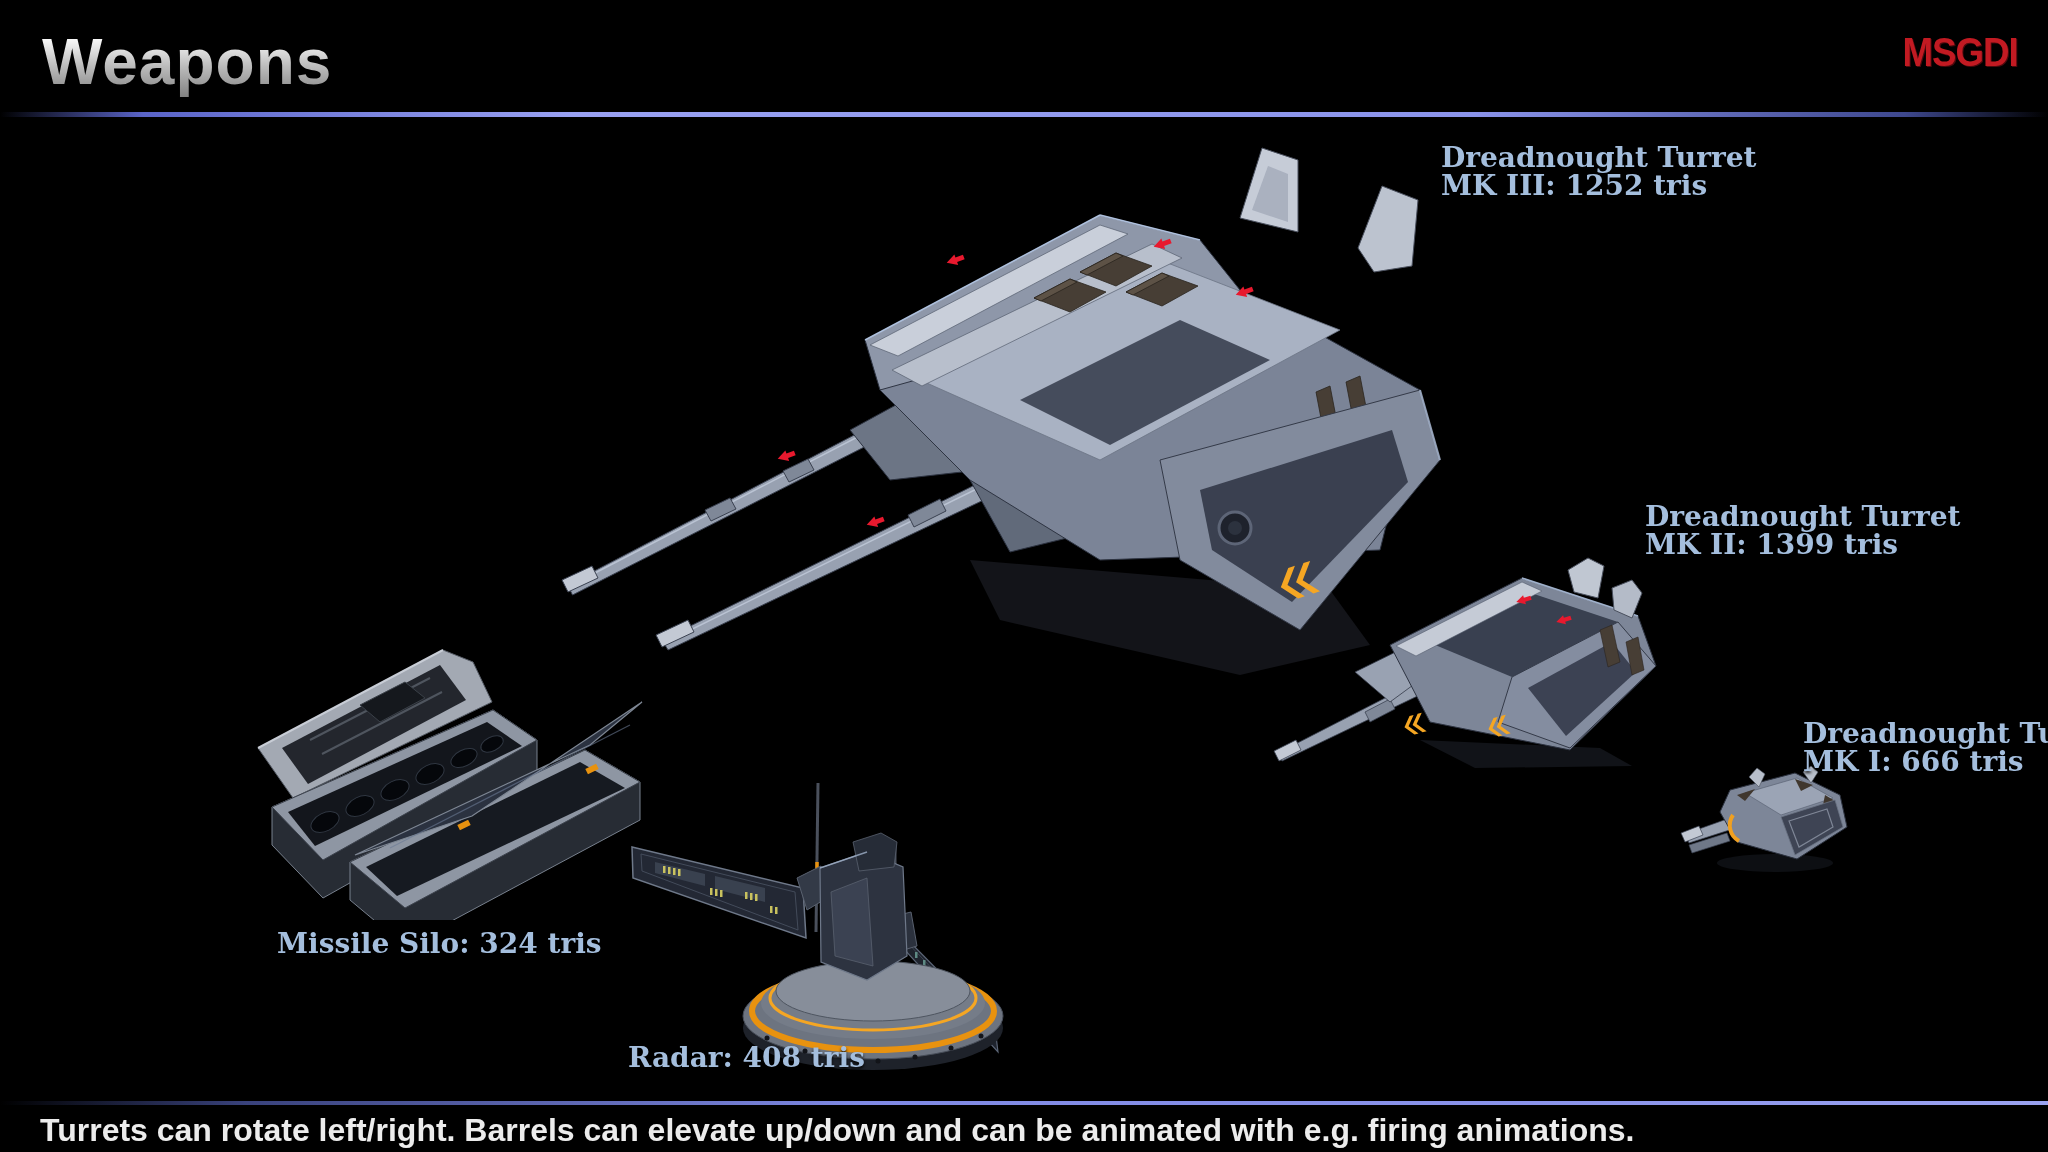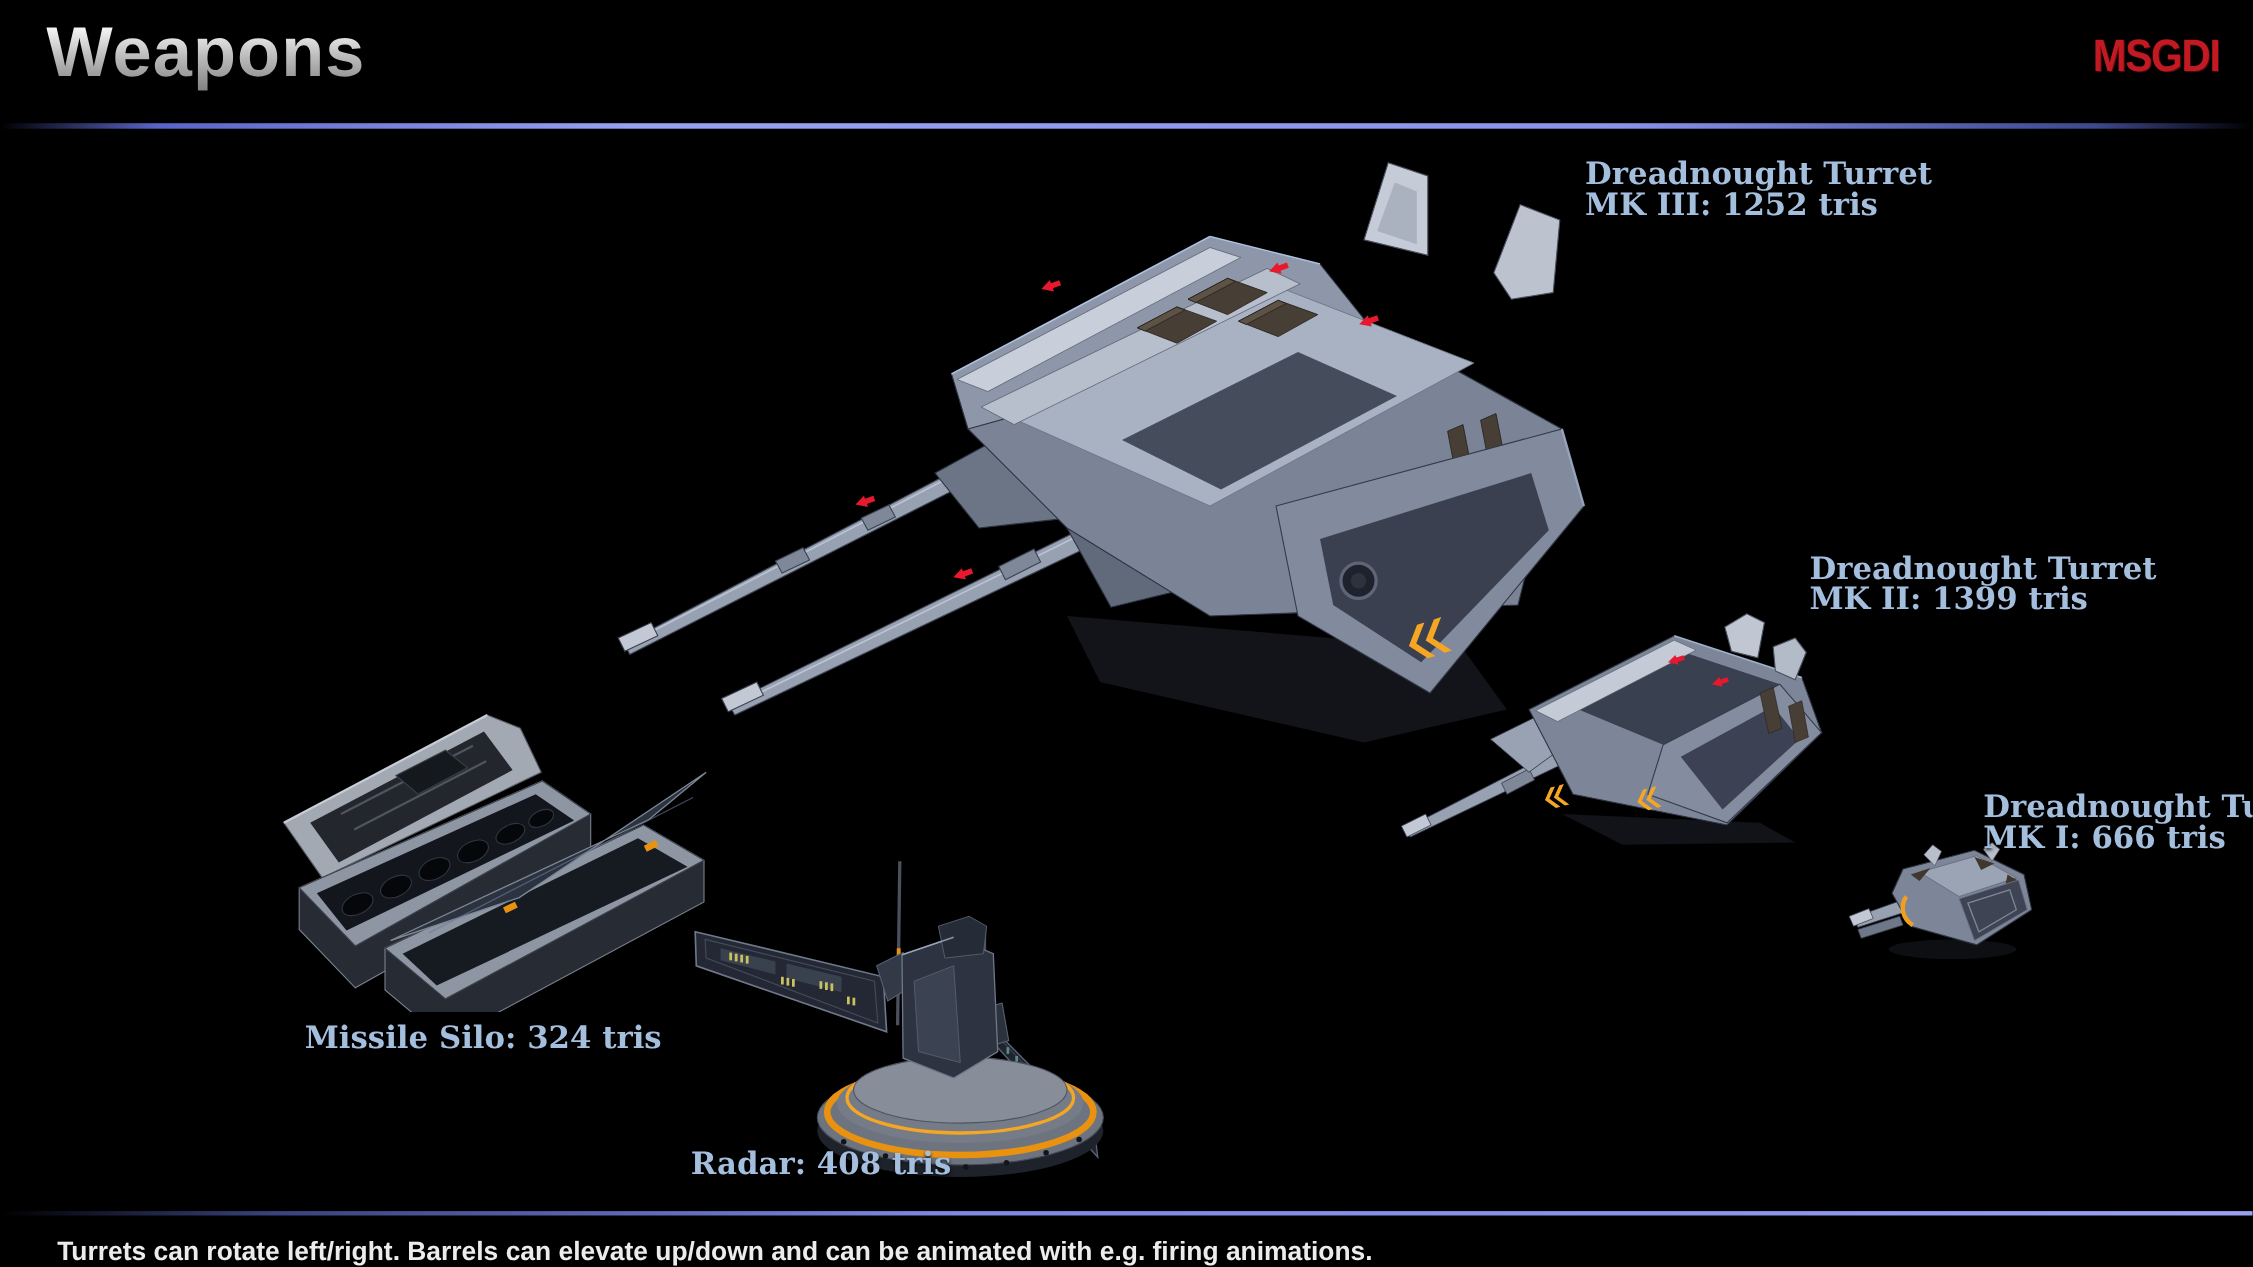--- a/index.html
+++ b/index.html
@@ -2,21 +2,21 @@
 <html><head>
 <meta charset="utf-8">
 <style>
   html,body{margin:0;padding:0;background:#000;}
   #stage{
     position:relative;width:2048px;height:1152px;background:#000;
     overflow:hidden;font-family:"Liberation Sans",sans-serif;
   }
   
   .title{
-    position:absolute;left:42px;top:10px;margin:0;
+    position:absolute;left:42px;top:25px;margin:0;
     font-size:64px;font-weight:bold;letter-spacing:1px;
     color:#d8d8d8;
     background:linear-gradient(180deg,#ffffff 15%,#bdbdbd 55%,#7e7e7e 100%);
     -webkit-background-clip:text;background-clip:text;
     -webkit-text-fill-color:transparent;
     text-shadow:none;
   }
   .logo{
     position:absolute;right:30px;top:28px;
     font-size:35px;font-weight:bold;letter-spacing:-1px;
@@ -40,22 +40,22 @@
     text-shadow:0 2px 3px rgba(0,0,0,.9);
     white-space:nowrap;
   }
   .cap-mk3{left:1441px;top:144px;}
   .cap-mk2{left:1645px;top:503px;}
   .cap-mk1{left:1803px;top:720px;}
   .cap-silo{left:277px;top:930px;text-align:right;}
   .cap-radar{left:628px;top:1044px;}
   
   .footnote{
-    position:absolute;left:40px;top:1112px;margin:12px;
-    font-size:24px;font-weight:bold;color:#ececec;
+    position:absolute;left:40px;top:1112px;margin:0;
+    font-size:32px;font-weight:bold;color:#ececec;
     text-shadow:0 2px 2px rgba(0,0,0,.8);
   }
   
   .model{position:absolute;}
   .m-mk3{left:540px;top:130px;width:920px;height:560px;}
   .m-mk2{left:1270px;top:550px;width:400px;height:230px;}
   .m-mk1{left:1675px;top:765px;width:190px;height:110px;}
   .m-silo{left:240px;top:620px;width:440px;height:300px;}
   .m-radar{left:615px;top:770px;width:410px;height:310px;}
   svg{display:block;}

